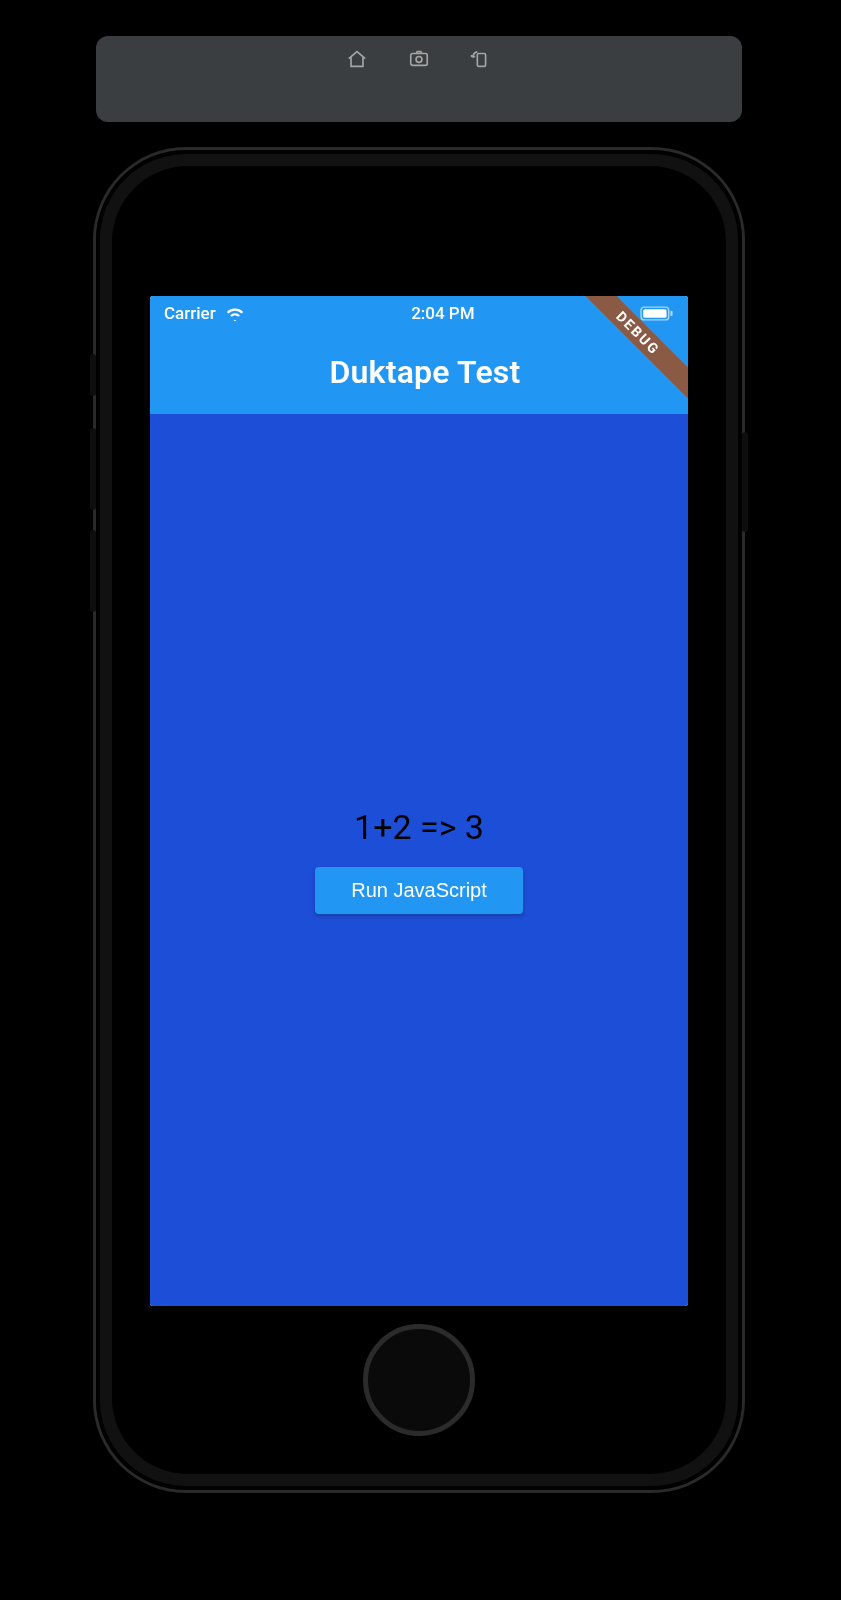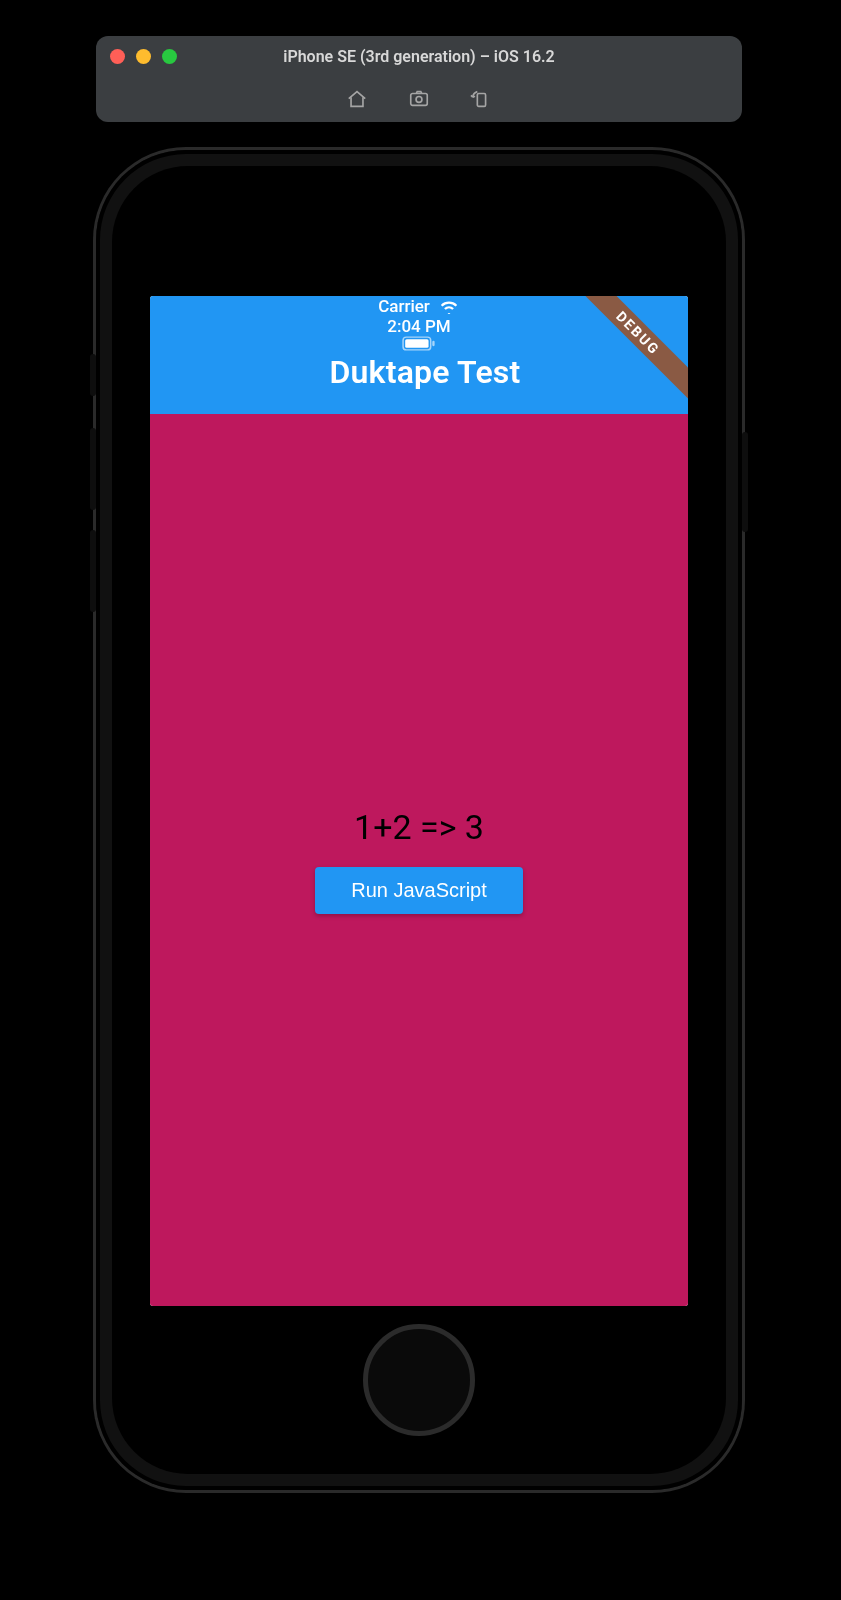--- a/index.html
+++ b/index.html
@@ -132,21 +132,20 @@
       height: 118px;
     }
     .status-bar {
       height: 34px;
       display: flex;
       align-items: center;
       justify-content: space-between;
       padding: 0 14px;
       font-size: 17px;
       font-weight: 500;
-      flex-direction: column;
     }
     .status-left { display: flex; align-items: center; gap: 8px; }
     .status-right { display: flex; align-items: center; gap: 6px; }
     .wifi-icon, .battery-icon { display: inline-flex; }
 
     .app-bar {
       height: 84px;
       display: flex;
       align-items: center;
       justify-content: center;
@@ -193,21 +192,21 @@
     
     .content {
       position: absolute;
       top: 118px;
       left: 0; right: 0; bottom: 0;
       display: flex;
       flex-direction: column;
       align-items: center;
       justify-content: center;
       gap: 20px;
-      background: #be185d;
+      background: #1d4ed8;
     }
     .result-text {
       font-size: 34px;
       color: #000;
       font-weight: 400;
     }
     .run-button {
       background: #2196f3;
       color: #fff;
       border: none;
@@ -216,28 +215,20 @@
       font-size: 20px;
       font-weight: 500;
       cursor: pointer;
       box-shadow: 0 2px 4px rgba(0,0,0,0.25);
     }
   </style>
 </head>
 <body>
 
 <div class="sim-window">
-  <div class="sim-titlebar">
-    <div class="traffic-lights">
-      <div class="traffic-light tl-red"></div>
-      <div class="traffic-light tl-yellow"></div>
-      <div class="traffic-light tl-green"></div>
-    </div>
-    <div class="sim-title">iPhone SE (3rd generation) – iOS 16.2</div>
-  </div>
   <div class="sim-toolbar">
     <div class="sim-tool-icon">
       <svg viewBox="0 0 24 24" width="22" height="22" fill="none" stroke="currentColor" stroke-width="1.8">
         <path d="M3 11.5 L12 4 L21 11.5"></path>
         <path d="M5.5 10 V20 H18.5 V10"></path>
       </svg>
     </div>
     <div class="sim-tool-icon">
       <svg viewBox="0 0 24 24" width="22" height="22" fill="none" stroke="currentColor" stroke-width="1.8">
         <rect x="3" y="6" width="18" height="13" rx="2"></rect>

